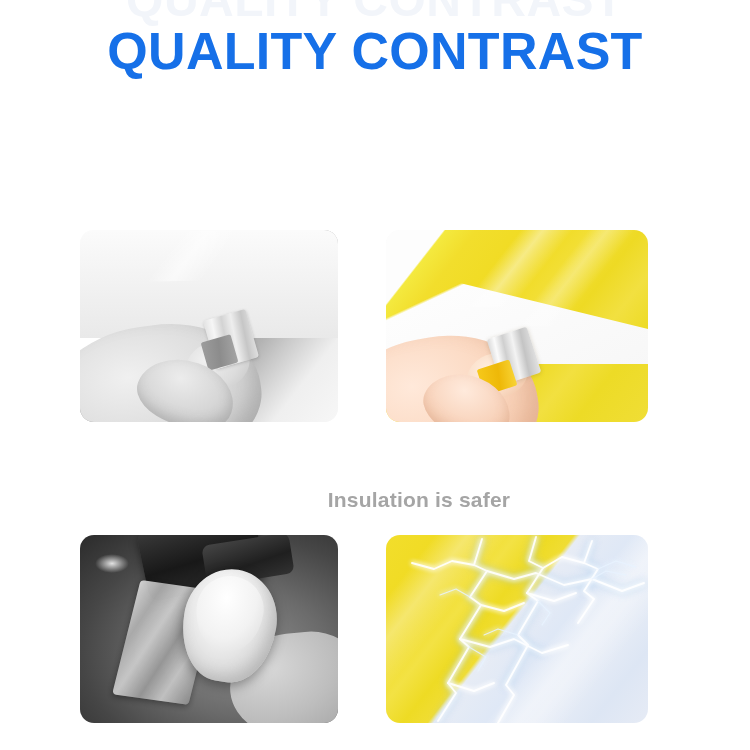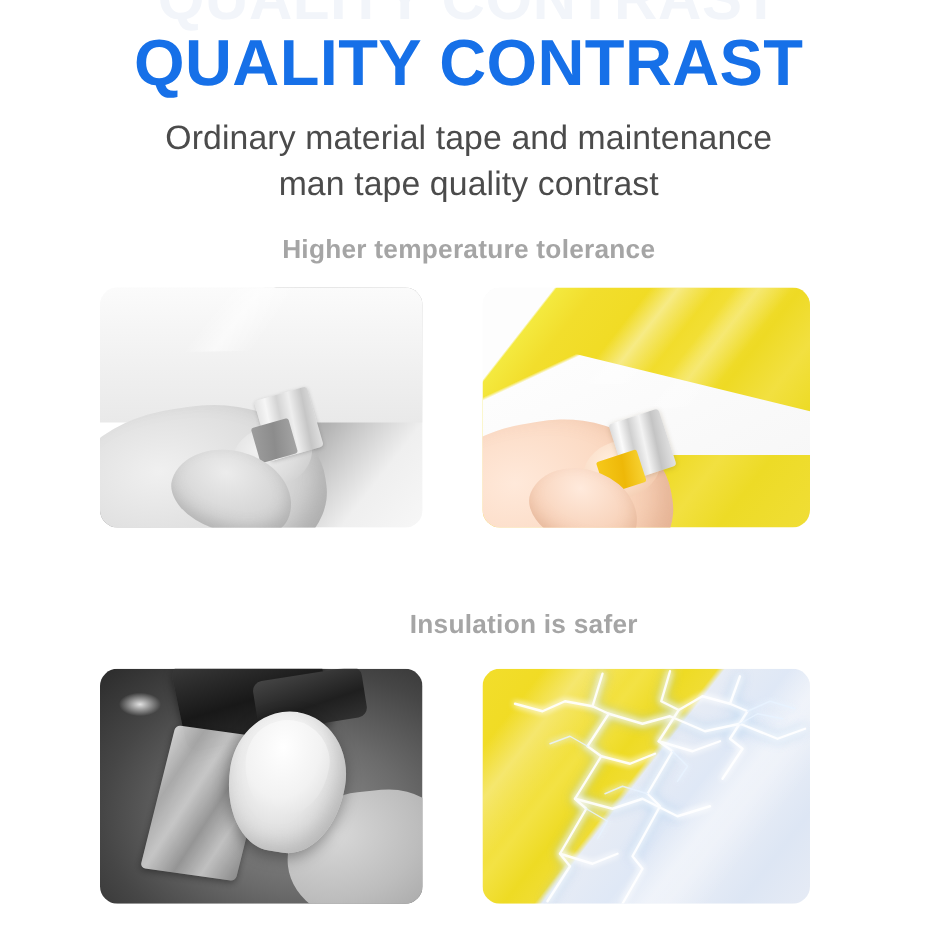--- a/index.html
+++ b/index.html
@@ -326,26 +326,21 @@
 </style>
 </head>
 <body>
 
 <div class="page">
 
   <div class="ghost-line">QUALITY CONTRAST</div>
 
   <div class="headline">QUALITY CONTRAST</div>
 
-  <div class="subhead">
-    <span class="sub-l1">Ordinary material tape and maintenance</span>
-    <span class="sub-l2">man tape quality contrast</span>
-  </div>
-
-  <div class="section-title s1">Higher temperature tolerance</div>
+
 
   <div class="panel p-tl">
     <div class="art art-tl">
       <div class="layer surface"></div>
       <div class="layer edge-shine"></div>
       <div class="hand hand-palm"></div>
       <div class="hand hand-finger"></div>
       <div class="roll"></div>
       <div class="roll-core"></div>
       <div class="hand hand-thumb"></div>

